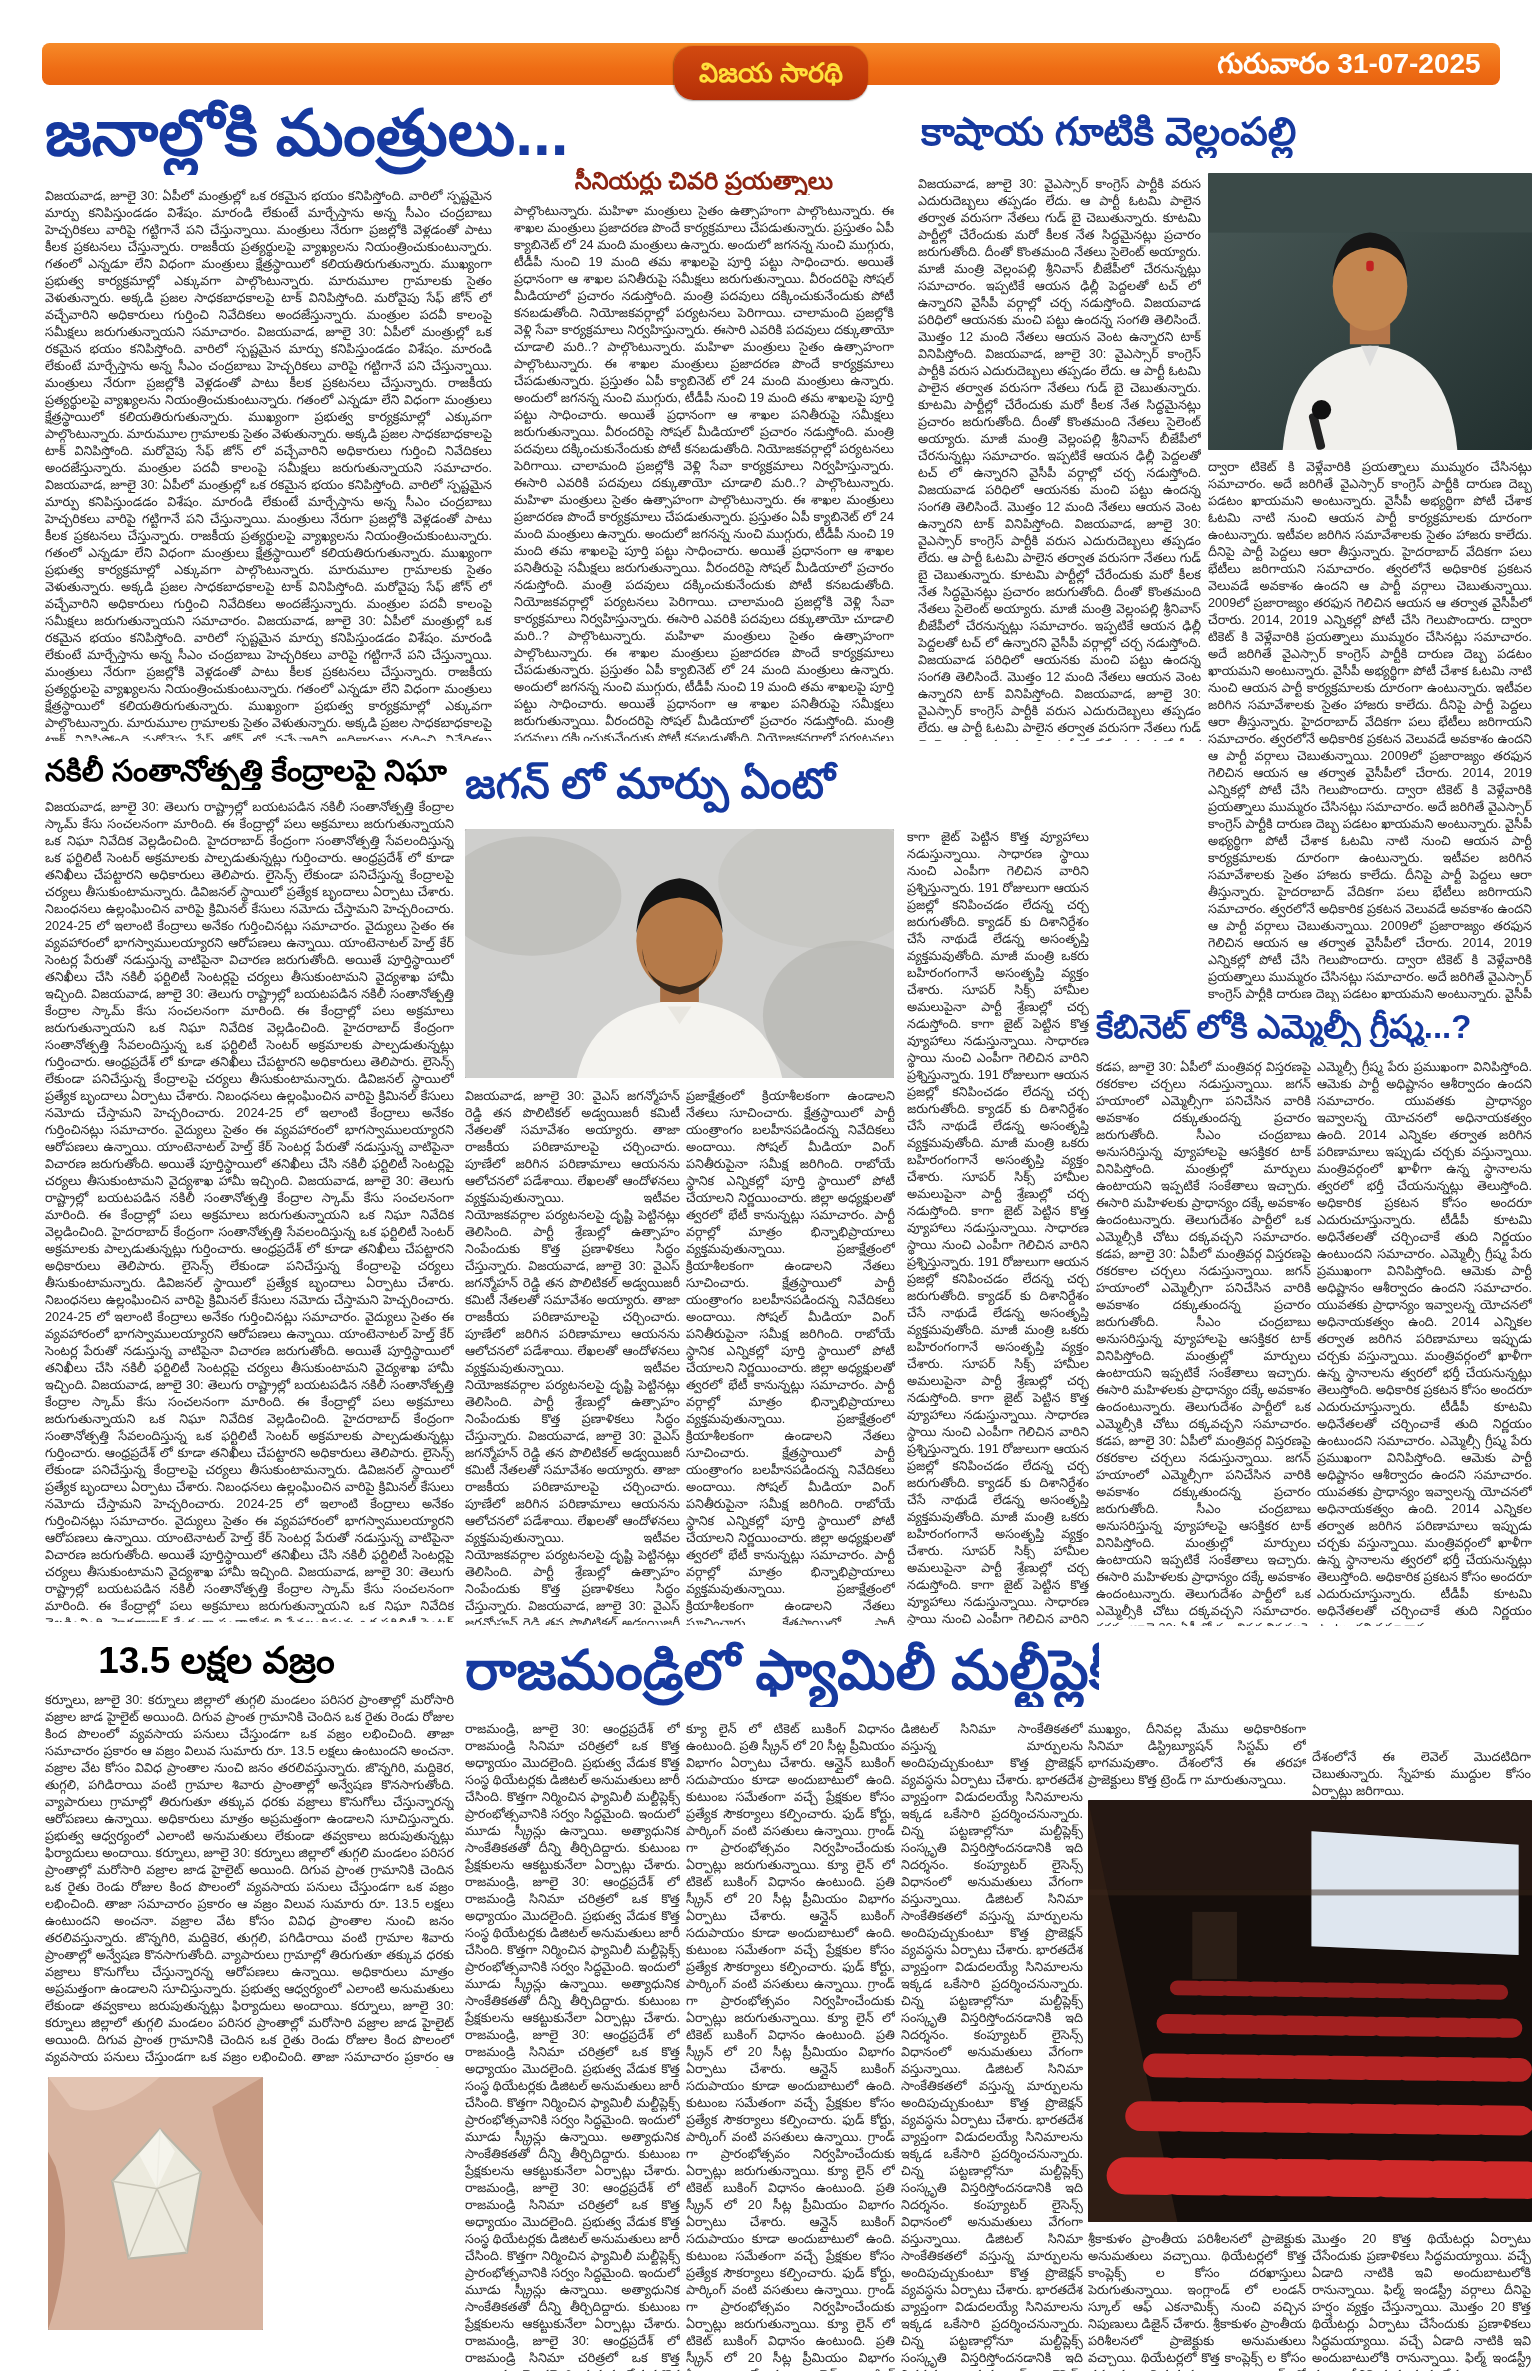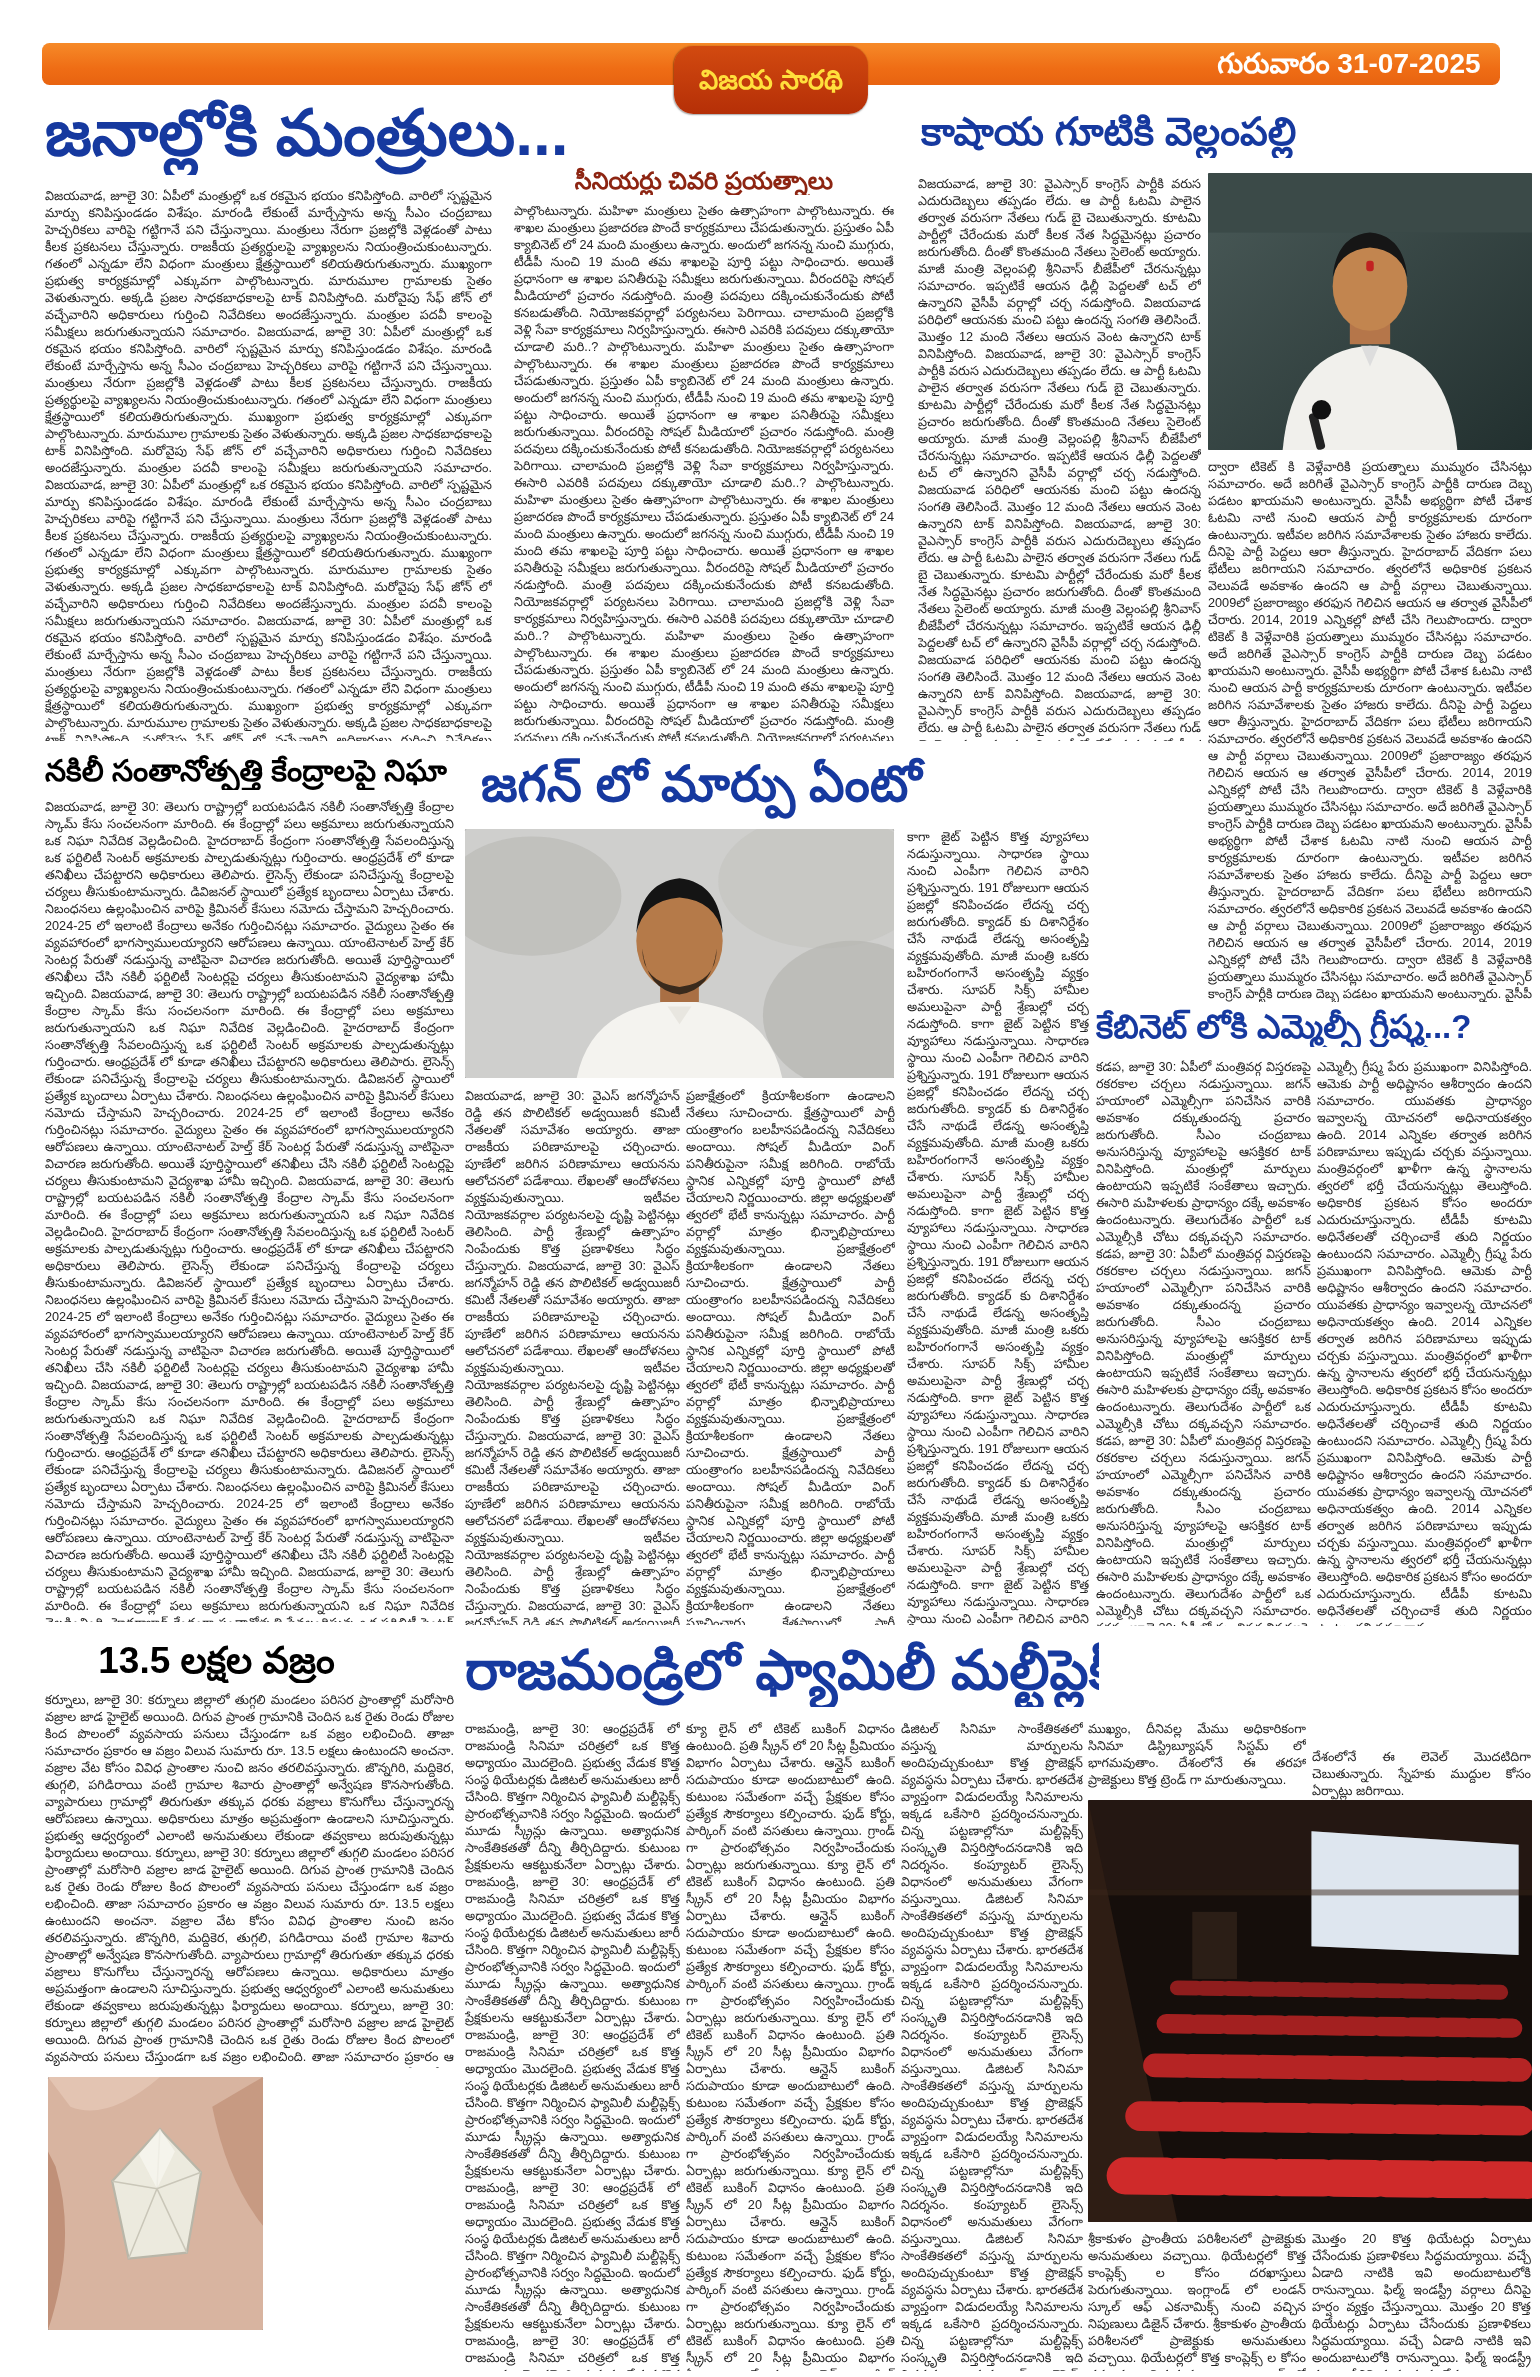--- a/index.html
+++ b/index.html
@@ -5,21 +5,21 @@
   html,body{margin:0;padding:0;background:#e8e8e8;}
   .page{position:relative;width:1541px;height:2377px;background:#ffffff;overflow:hidden;
         font-family:"Liberation Sans", sans-serif;color:#1a1a1a;}
   .abs{position:absolute;}
   
   .topbar{background:linear-gradient(180deg,#f68a28 0%,#ef6d15 60%,#e86310 100%);
           border-radius:7.5px;display:flex;align-items:center;justify-content:center;}
   .edition{color:#ffffff;font-weight:bold;font-size:22.4px;padding-left:16.4px;}
   .paperbadge{position:absolute;left:50%;top:3px;transform:translateX(-50%);
           background:linear-gradient(180deg,#d24a10,#b52f07);color:#ffdf3c;font-weight:bold;
-          font-size:27px;height:36px;line-height:36px;padding:16px 25px;border-radius:19.4px;
+          font-size:27px;height:36px;line-height:36px;padding:9px 25px;border-radius:19.4px;
           box-shadow:0 0.7px 1.5px rgba(0,0,0,.35);white-space:nowrap;}
   .dateline{position:absolute;right:19.4px;top:0;height:42px;line-height:42px;color:#ffffff;
           font-weight:bold;font-size:28px;white-space:nowrap;}
   
   .h-blue{color:#16399f;font-weight:bold;white-space:nowrap;overflow:hidden;}
   .h-red{color:#000000;font-weight:bold;white-space:nowrap;overflow:hidden;}
   .subhead{color:#8d2512;font-weight:bold;text-align:center;white-space:nowrap;overflow:hidden;}
   
   .col{font-size:12.7px;line-height:17px;text-align:justify;color:#222;overflow:hidden;
        word-break:break-word;}
@@ -65,21 +65,21 @@
   <div class="abs subhead" style="left:514px;top:167px;width:380px;height:28px;font-size:24px;">సీనియర్లు చివరి ప్రయత్నాలు</div>
   <div class="abs col" style="left:45px;top:188px;width:447px;height:553px;">విజయవాడ, జూలై 30: ఏపీలో మంత్రుల్లో ఒక రకమైన భయం కనిపిస్తోంది. వారిలో స్పష్టమైన మార్పు కనిపిస్తుండడం విశేషం. మారండి లేకుంటే మార్చేస్తాను అన్న సీఎం చంద్రబాబు హెచ్చరికలు వారిపై గట్టిగానే పని చేస్తున్నాయి. మంత్రులు నేరుగా ప్రజల్లోకి వెళ్లడంతో పాటు కీలక ప్రకటనలు చేస్తున్నారు. రాజకీయ ప్రత్యర్థులపై వ్యాఖ్యలను నియంత్రించుకుంటున్నారు. గతంలో ఎన్నడూ లేని విధంగా మంత్రులు క్షేత్రస్థాయిలో కలియతిరుగుతున్నారు. ముఖ్యంగా ప్రభుత్వ కార్యక్రమాల్లో ఎక్కువగా పాల్గొంటున్నారు. మారుమూల గ్రామాలకు సైతం వెళుతున్నారు. అక్కడి ప్రజల సాధకబాధకాలపై టాక్ వినిపిస్తోంది. మరోవైపు సేఫ్ జోన్ లో వచ్చేవారిని అధికారులు గుర్తించి నివేదికలు అందజేస్తున్నారు. మంత్రుల పదవీ కాలంపై సమీక్షలు జరుగుతున్నాయని సమాచారం. విజయవాడ, జూలై 30: ఏపీలో మంత్రుల్లో ఒక రకమైన భయం కనిపిస్తోంది. వారిలో స్పష్టమైన మార్పు కనిపిస్తుండడం విశేషం. మారండి లేకుంటే మార్చేస్తాను అన్న సీఎం చంద్రబాబు హెచ్చరికలు వారిపై గట్టిగానే పని చేస్తున్నాయి. మంత్రులు నేరుగా ప్రజల్లోకి వెళ్లడంతో పాటు కీలక ప్రకటనలు చేస్తున్నారు. రాజకీయ ప్రత్యర్థులపై వ్యాఖ్యలను నియంత్రించుకుంటున్నారు. గతంలో ఎన్నడూ లేని విధంగా మంత్రులు క్షేత్రస్థాయిలో కలియతిరుగుతున్నారు. ముఖ్యంగా ప్రభుత్వ కార్యక్రమాల్లో ఎక్కువగా పాల్గొంటున్నారు. మారుమూల గ్రామాలకు సైతం వెళుతున్నారు. అక్కడి ప్రజల సాధకబాధకాలపై టాక్ వినిపిస్తోంది. మరోవైపు సేఫ్ జోన్ లో వచ్చేవారిని అధికారులు గుర్తించి నివేదికలు అందజేస్తున్నారు. మంత్రుల పదవీ కాలంపై సమీక్షలు జరుగుతున్నాయని సమాచారం. విజయవాడ, జూలై 30: ఏపీలో మంత్రుల్లో ఒక రకమైన భయం కనిపిస్తోంది. వారిలో స్పష్టమైన మార్పు కనిపిస్తుండడం విశేషం. మారండి లేకుంటే మార్చేస్తాను అన్న సీఎం చంద్రబాబు హెచ్చరికలు వారిపై గట్టిగానే పని చేస్తున్నాయి. మంత్రులు నేరుగా ప్రజల్లోకి వెళ్లడంతో పాటు కీలక ప్రకటనలు చేస్తున్నారు. రాజకీయ ప్రత్యర్థులపై వ్యాఖ్యలను నియంత్రించుకుంటున్నారు. గతంలో ఎన్నడూ లేని విధంగా మంత్రులు క్షేత్రస్థాయిలో కలియతిరుగుతున్నారు. ముఖ్యంగా ప్రభుత్వ కార్యక్రమాల్లో ఎక్కువగా పాల్గొంటున్నారు. మారుమూల గ్రామాలకు సైతం వెళుతున్నారు. అక్కడి ప్రజల సాధకబాధకాలపై టాక్ వినిపిస్తోంది. మరోవైపు సేఫ్ జోన్ లో వచ్చేవారిని అధికారులు గుర్తించి నివేదికలు అందజేస్తున్నారు. మంత్రుల పదవీ కాలంపై సమీక్షలు జరుగుతున్నాయని సమాచారం. విజయవాడ, జూలై 30: ఏపీలో మంత్రుల్లో ఒక రకమైన భయం కనిపిస్తోంది. వారిలో స్పష్టమైన మార్పు కనిపిస్తుండడం విశేషం. మారండి లేకుంటే మార్చేస్తాను అన్న సీఎం చంద్రబాబు హెచ్చరికలు వారిపై గట్టిగానే పని చేస్తున్నాయి. మంత్రులు నేరుగా ప్రజల్లోకి వెళ్లడంతో పాటు కీలక ప్రకటనలు చేస్తున్నారు. రాజకీయ ప్రత్యర్థులపై వ్యాఖ్యలను నియంత్రించుకుంటున్నారు. గతంలో ఎన్నడూ లేని విధంగా మంత్రులు క్షేత్రస్థాయిలో కలియతిరుగుతున్నారు. ముఖ్యంగా ప్రభుత్వ కార్యక్రమాల్లో ఎక్కువగా పాల్గొంటున్నారు. మారుమూల గ్రామాలకు సైతం వెళుతున్నారు. అక్కడి ప్రజల సాధకబాధకాలపై టాక్ వినిపిస్తోంది. మరోవైపు సేఫ్ జోన్ లో వచ్చేవారిని అధికారులు గుర్తించి నివేదికలు అందజేస్తున్నారు. మంత్రుల పదవీ కాలంపై సమీక్షలు జరుగుతున్నాయని సమాచారం.</div>
   <div class="abs col" style="left:514px;top:203px;width:380px;height:538px;">పాల్గొంటున్నారు. మహిళా మంత్రులు సైతం ఉత్సాహంగా పాల్గొంటున్నారు. ఈ శాఖల మంత్రులు ప్రజాదరణ పొందే కార్యక్రమాలు చేపడుతున్నారు. ప్రస్తుతం ఏపీ క్యాబినెట్ లో 24 మంది మంత్రులు ఉన్నారు. అందులో జగనన్న నుంచి ముగ్గురు, టీడీపీ నుంచి 19 మంది తమ శాఖలపై పూర్తి పట్టు సాధించారు. అయితే ప్రధానంగా ఆ శాఖల పనితీరుపై సమీక్షలు జరుగుతున్నాయి. వీరందరిపై సోషల్ మీడియాలో ప్రచారం నడుస్తోంది. మంత్రి పదవులు దక్కించుకునేందుకు పోటీ కనబడుతోంది. నియోజకవర్గాల్లో పర్యటనలు పెరిగాయి. చాలామంది ప్రజల్లోకి వెళ్లి సేవా కార్యక్రమాలు నిర్వహిస్తున్నారు. ఈసారి ఎవరికి పదవులు దక్కుతాయో చూడాలి మరి..? పాల్గొంటున్నారు. మహిళా మంత్రులు సైతం ఉత్సాహంగా పాల్గొంటున్నారు. ఈ శాఖల మంత్రులు ప్రజాదరణ పొందే కార్యక్రమాలు చేపడుతున్నారు. ప్రస్తుతం ఏపీ క్యాబినెట్ లో 24 మంది మంత్రులు ఉన్నారు. అందులో జగనన్న నుంచి ముగ్గురు, టీడీపీ నుంచి 19 మంది తమ శాఖలపై పూర్తి పట్టు సాధించారు. అయితే ప్రధానంగా ఆ శాఖల పనితీరుపై సమీక్షలు జరుగుతున్నాయి. వీరందరిపై సోషల్ మీడియాలో ప్రచారం నడుస్తోంది. మంత్రి పదవులు దక్కించుకునేందుకు పోటీ కనబడుతోంది. నియోజకవర్గాల్లో పర్యటనలు పెరిగాయి. చాలామంది ప్రజల్లోకి వెళ్లి సేవా కార్యక్రమాలు నిర్వహిస్తున్నారు. ఈసారి ఎవరికి పదవులు దక్కుతాయో చూడాలి మరి..? పాల్గొంటున్నారు. మహిళా మంత్రులు సైతం ఉత్సాహంగా పాల్గొంటున్నారు. ఈ శాఖల మంత్రులు ప్రజాదరణ పొందే కార్యక్రమాలు చేపడుతున్నారు. ప్రస్తుతం ఏపీ క్యాబినెట్ లో 24 మంది మంత్రులు ఉన్నారు. అందులో జగనన్న నుంచి ముగ్గురు, టీడీపీ నుంచి 19 మంది తమ శాఖలపై పూర్తి పట్టు సాధించారు. అయితే ప్రధానంగా ఆ శాఖల పనితీరుపై సమీక్షలు జరుగుతున్నాయి. వీరందరిపై సోషల్ మీడియాలో ప్రచారం నడుస్తోంది. మంత్రి పదవులు దక్కించుకునేందుకు పోటీ కనబడుతోంది. నియోజకవర్గాల్లో పర్యటనలు పెరిగాయి. చాలామంది ప్రజల్లోకి వెళ్లి సేవా కార్యక్రమాలు నిర్వహిస్తున్నారు. ఈసారి ఎవరికి పదవులు దక్కుతాయో చూడాలి మరి..? పాల్గొంటున్నారు. మహిళా మంత్రులు సైతం ఉత్సాహంగా పాల్గొంటున్నారు. ఈ శాఖల మంత్రులు ప్రజాదరణ పొందే కార్యక్రమాలు చేపడుతున్నారు. ప్రస్తుతం ఏపీ క్యాబినెట్ లో 24 మంది మంత్రులు ఉన్నారు. అందులో జగనన్న నుంచి ముగ్గురు, టీడీపీ నుంచి 19 మంది తమ శాఖలపై పూర్తి పట్టు సాధించారు. అయితే ప్రధానంగా ఆ శాఖల పనితీరుపై సమీక్షలు జరుగుతున్నాయి. వీరందరిపై సోషల్ మీడియాలో ప్రచారం నడుస్తోంది. మంత్రి పదవులు దక్కించుకునేందుకు పోటీ కనబడుతోంది. నియోజకవర్గాల్లో పర్యటనలు పెరిగాయి. చాలామంది ప్రజల్లోకి వెళ్లి సేవా కార్యక్రమాలు నిర్వహిస్తున్నారు. ఈసారి ఎవరికి పదవులు దక్కుతాయో చూడాలి మరి..?</div>
 
   <div class="abs col" style="left:918px;top:176px;width:283px;height:565px;">విజయవాడ, జూలై 30: వైఎస్సార్ కాంగ్రెస్ పార్టీకి వరుస ఎదురుదెబ్బలు తప్పడం లేదు. ఆ పార్టీ ఓటమి పాలైన తర్వాత వరుసగా నేతలు గుడ్ బై చెబుతున్నారు. కూటమి పార్టీల్లో చేరేందుకు మరో కీలక నేత సిద్ధమైనట్లు ప్రచారం జరుగుతోంది. దీంతో కొంతమంది నేతలు సైలెంట్ అయ్యారు. మాజీ మంత్రి వెల్లంపల్లి శ్రీనివాస్ బీజేపీలో చేరనున్నట్లు సమాచారం. ఇప్పటికే ఆయన ఢిల్లీ పెద్దలతో టచ్ లో ఉన్నారని వైసీపీ వర్గాల్లో చర్చ నడుస్తోంది. విజయవాడ పరిధిలో ఆయనకు మంచి పట్టు ఉందన్న సంగతి తెలిసిందే. మొత్తం 12 మంది నేతలు ఆయన వెంట ఉన్నారని టాక్ వినిపిస్తోంది. విజయవాడ, జూలై 30: వైఎస్సార్ కాంగ్రెస్ పార్టీకి వరుస ఎదురుదెబ్బలు తప్పడం లేదు. ఆ పార్టీ ఓటమి పాలైన తర్వాత వరుసగా నేతలు గుడ్ బై చెబుతున్నారు. కూటమి పార్టీల్లో చేరేందుకు మరో కీలక నేత సిద్ధమైనట్లు ప్రచారం జరుగుతోంది. దీంతో కొంతమంది నేతలు సైలెంట్ అయ్యారు. మాజీ మంత్రి వెల్లంపల్లి శ్రీనివాస్ బీజేపీలో చేరనున్నట్లు సమాచారం. ఇప్పటికే ఆయన ఢిల్లీ పెద్దలతో టచ్ లో ఉన్నారని వైసీపీ వర్గాల్లో చర్చ నడుస్తోంది. విజయవాడ పరిధిలో ఆయనకు మంచి పట్టు ఉందన్న సంగతి తెలిసిందే. మొత్తం 12 మంది నేతలు ఆయన వెంట ఉన్నారని టాక్ వినిపిస్తోంది. విజయవాడ, జూలై 30: వైఎస్సార్ కాంగ్రెస్ పార్టీకి వరుస ఎదురుదెబ్బలు తప్పడం లేదు. ఆ పార్టీ ఓటమి పాలైన తర్వాత వరుసగా నేతలు గుడ్ బై చెబుతున్నారు. కూటమి పార్టీల్లో చేరేందుకు మరో కీలక నేత సిద్ధమైనట్లు ప్రచారం జరుగుతోంది. దీంతో కొంతమంది నేతలు సైలెంట్ అయ్యారు. మాజీ మంత్రి వెల్లంపల్లి శ్రీనివాస్ బీజేపీలో చేరనున్నట్లు సమాచారం. ఇప్పటికే ఆయన ఢిల్లీ పెద్దలతో టచ్ లో ఉన్నారని వైసీపీ వర్గాల్లో చర్చ నడుస్తోంది. విజయవాడ పరిధిలో ఆయనకు మంచి పట్టు ఉందన్న సంగతి తెలిసిందే. మొత్తం 12 మంది నేతలు ఆయన వెంట ఉన్నారని టాక్ వినిపిస్తోంది. విజయవాడ, జూలై 30: వైఎస్సార్ కాంగ్రెస్ పార్టీకి వరుస ఎదురుదెబ్బలు తప్పడం లేదు. ఆ పార్టీ ఓటమి పాలైన తర్వాత వరుసగా నేతలు గుడ్ బై చెబుతున్నారు. కూటమి పార్టీల్లో చేరేందుకు మరో కీలక నేత సిద్ధమైనట్లు ప్రచారం జరుగుతోంది. దీంతో కొంతమంది నేతలు సైలెంట్ అయ్యారు. మాజీ మంత్రి వెల్లంపల్లి శ్రీనివాస్ బీజేపీలో చేరనున్నట్లు సమాచారం. ఇప్పటికే ఆయన ఢిల్లీ పెద్దలతో టచ్ లో ఉన్నారని వైసీపీ వర్గాల్లో చర్చ నడుస్తోంది. విజయవాడ పరిధిలో ఆయనకు మంచి పట్టు ఉందన్న సంగతి తెలిసిందే. మొత్తం 12 మంది నేతలు ఆయన వెంట ఉన్నారని టాక్ వినిపిస్తోంది.</div>
   <div class="abs col" style="left:1208px;top:459px;width:324px;height:543px;">ద్వారా టికెట్ కి వెళ్లేవారికి ప్రయత్నాలు ముమ్మరం చేసినట్లు సమాచారం. అదే జరిగితే వైఎస్సార్ కాంగ్రెస్ పార్టీకి దారుణ దెబ్బ పడటం ఖాయమని అంటున్నారు. వైసీపీ అభ్యర్థిగా పోటీ చేశాక ఓటమి నాటి నుంచి ఆయన పార్టీ కార్యక్రమాలకు దూరంగా ఉంటున్నారు. ఇటీవల జరిగిన సమావేశాలకు సైతం హాజరు కాలేదు. దీనిపై పార్టీ పెద్దలు ఆరా తీస్తున్నారు. హైదరాబాద్ వేదికగా పలు భేటీలు జరిగాయని సమాచారం. త్వరలోనే అధికారిక ప్రకటన వెలువడే అవకాశం ఉందని ఆ పార్టీ వర్గాలు చెబుతున్నాయి. 2009లో ప్రజారాజ్యం తరఫున గెలిచిన ఆయన ఆ తర్వాత వైసీపీలో చేరారు. 2014, 2019 ఎన్నికల్లో పోటీ చేసి గెలుపొందారు. ద్వారా టికెట్ కి వెళ్లేవారికి ప్రయత్నాలు ముమ్మరం చేసినట్లు సమాచారం. అదే జరిగితే వైఎస్సార్ కాంగ్రెస్ పార్టీకి దారుణ దెబ్బ పడటం ఖాయమని అంటున్నారు. వైసీపీ అభ్యర్థిగా పోటీ చేశాక ఓటమి నాటి నుంచి ఆయన పార్టీ కార్యక్రమాలకు దూరంగా ఉంటున్నారు. ఇటీవల జరిగిన సమావేశాలకు సైతం హాజరు కాలేదు. దీనిపై పార్టీ పెద్దలు ఆరా తీస్తున్నారు. హైదరాబాద్ వేదికగా పలు భేటీలు జరిగాయని సమాచారం. త్వరలోనే అధికారిక ప్రకటన వెలువడే అవకాశం ఉందని ఆ పార్టీ వర్గాలు చెబుతున్నాయి. 2009లో ప్రజారాజ్యం తరఫున గెలిచిన ఆయన ఆ తర్వాత వైసీపీలో చేరారు. 2014, 2019 ఎన్నికల్లో పోటీ చేసి గెలుపొందారు. ద్వారా టికెట్ కి వెళ్లేవారికి ప్రయత్నాలు ముమ్మరం చేసినట్లు సమాచారం. అదే జరిగితే వైఎస్సార్ కాంగ్రెస్ పార్టీకి దారుణ దెబ్బ పడటం ఖాయమని అంటున్నారు. వైసీపీ అభ్యర్థిగా పోటీ చేశాక ఓటమి నాటి నుంచి ఆయన పార్టీ కార్యక్రమాలకు దూరంగా ఉంటున్నారు. ఇటీవల జరిగిన సమావేశాలకు సైతం హాజరు కాలేదు. దీనిపై పార్టీ పెద్దలు ఆరా తీస్తున్నారు. హైదరాబాద్ వేదికగా పలు భేటీలు జరిగాయని సమాచారం. త్వరలోనే అధికారిక ప్రకటన వెలువడే అవకాశం ఉందని ఆ పార్టీ వర్గాలు చెబుతున్నాయి. 2009లో ప్రజారాజ్యం తరఫున గెలిచిన ఆయన ఆ తర్వాత వైసీపీలో చేరారు. 2014, 2019 ఎన్నికల్లో పోటీ చేసి గెలుపొందారు. ద్వారా టికెట్ కి వెళ్లేవారికి ప్రయత్నాలు ముమ్మరం చేసినట్లు సమాచారం. అదే జరిగితే వైఎస్సార్ కాంగ్రెస్ పార్టీకి దారుణ దెబ్బ పడటం ఖాయమని అంటున్నారు. వైసీపీ అభ్యర్థిగా పోటీ చేశాక ఓటమి నాటి నుంచి ఆయన పార్టీ కార్యక్రమాలకు దూరంగా ఉంటున్నారు. ఇటీవల జరిగిన సమావేశాలకు సైతం హాజరు కాలేదు. దీనిపై పార్టీ పెద్దలు ఆరా తీస్తున్నారు. హైదరాబాద్ వేదికగా పలు భేటీలు జరిగాయని సమాచారం. త్వరలోనే అధికారిక ప్రకటన వెలువడే అవకాశం ఉందని ఆ పార్టీ వర్గాలు చెబుతున్నాయి. 2009లో ప్రజారాజ్యం తరఫున గెలిచిన ఆయన ఆ తర్వాత వైసీపీలో చేరారు. 2014, 2019 ఎన్నికల్లో పోటీ చేసి గెలుపొందారు.</div>
 
   <div class="abs h-red" style="left:45px;top:753px;width:417px;height:37px;font-size:30px;line-height:36px;">నకిలీ సంతానోత్పత్తి కేంద్రాలపై నిఘా</div>
   <div class="abs col" style="left:45px;top:799px;width:409px;height:823px;">విజయవాడ, జూలై 30: తెలుగు రాష్ట్రాల్లో బయటపడిన నకిలీ సంతానోత్పత్తి కేంద్రాల స్కామ్ కేసు సంచలనంగా మారింది. ఈ కేంద్రాల్లో పలు అక్రమాలు జరుగుతున్నాయని ఒక నిఘా నివేదిక వెల్లడించింది. హైదరాబాద్ కేంద్రంగా సంతానోత్పత్తి సేవలందిస్తున్న ఒక ఫర్టిలిటీ సెంటర్ అక్రమాలకు పాల్పడుతున్నట్లు గుర్తించారు. ఆంధ్రప్రదేశ్ లో కూడా తనిఖీలు చేపట్టారని అధికారులు తెలిపారు. లైసెన్స్ లేకుండా పనిచేస్తున్న కేంద్రాలపై చర్యలు తీసుకుంటామన్నారు. డివిజనల్ స్థాయిలో ప్రత్యేక బృందాలు ఏర్పాటు చేశారు. నిబంధనలు ఉల్లంఘించిన వారిపై క్రిమినల్ కేసులు నమోదు చేస్తామని హెచ్చరించారు. 2024-25 లో ఇలాంటి కేంద్రాలు అనేకం గుర్తించినట్లు సమాచారం. వైద్యులు సైతం ఈ వ్యవహారంలో భాగస్వాములయ్యారని ఆరోపణలు ఉన్నాయి. యాంటెనాటల్ హెల్త్ కేర్ సెంటర్ల పేరుతో నడుస్తున్న వాటిపైనా విచారణ జరుగుతోంది. అయితే పూర్తిస్థాయిలో తనిఖీలు చేసి నకిలీ ఫర్టిలిటీ సెంటర్లపై చర్యలు తీసుకుంటామని వైద్యశాఖ హామీ ఇచ్చింది. విజయవాడ, జూలై 30: తెలుగు రాష్ట్రాల్లో బయటపడిన నకిలీ సంతానోత్పత్తి కేంద్రాల స్కామ్ కేసు సంచలనంగా మారింది. ఈ కేంద్రాల్లో పలు అక్రమాలు జరుగుతున్నాయని ఒక నిఘా నివేదిక వెల్లడించింది. హైదరాబాద్ కేంద్రంగా సంతానోత్పత్తి సేవలందిస్తున్న ఒక ఫర్టిలిటీ సెంటర్ అక్రమాలకు పాల్పడుతున్నట్లు గుర్తించారు. ఆంధ్రప్రదేశ్ లో కూడా తనిఖీలు చేపట్టారని అధికారులు తెలిపారు. లైసెన్స్ లేకుండా పనిచేస్తున్న కేంద్రాలపై చర్యలు తీసుకుంటామన్నారు. డివిజనల్ స్థాయిలో ప్రత్యేక బృందాలు ఏర్పాటు చేశారు. నిబంధనలు ఉల్లంఘించిన వారిపై క్రిమినల్ కేసులు నమోదు చేస్తామని హెచ్చరించారు. 2024-25 లో ఇలాంటి కేంద్రాలు అనేకం గుర్తించినట్లు సమాచారం. వైద్యులు సైతం ఈ వ్యవహారంలో భాగస్వాములయ్యారని ఆరోపణలు ఉన్నాయి. యాంటెనాటల్ హెల్త్ కేర్ సెంటర్ల పేరుతో నడుస్తున్న వాటిపైనా విచారణ జరుగుతోంది. అయితే పూర్తిస్థాయిలో తనిఖీలు చేసి నకిలీ ఫర్టిలిటీ సెంటర్లపై చర్యలు తీసుకుంటామని వైద్యశాఖ హామీ ఇచ్చింది. విజయవాడ, జూలై 30: తెలుగు రాష్ట్రాల్లో బయటపడిన నకిలీ సంతానోత్పత్తి కేంద్రాల స్కామ్ కేసు సంచలనంగా మారింది. ఈ కేంద్రాల్లో పలు అక్రమాలు జరుగుతున్నాయని ఒక నిఘా నివేదిక వెల్లడించింది. హైదరాబాద్ కేంద్రంగా సంతానోత్పత్తి సేవలందిస్తున్న ఒక ఫర్టిలిటీ సెంటర్ అక్రమాలకు పాల్పడుతున్నట్లు గుర్తించారు. ఆంధ్రప్రదేశ్ లో కూడా తనిఖీలు చేపట్టారని అధికారులు తెలిపారు. లైసెన్స్ లేకుండా పనిచేస్తున్న కేంద్రాలపై చర్యలు తీసుకుంటామన్నారు. డివిజనల్ స్థాయిలో ప్రత్యేక బృందాలు ఏర్పాటు చేశారు. నిబంధనలు ఉల్లంఘించిన వారిపై క్రిమినల్ కేసులు నమోదు చేస్తామని హెచ్చరించారు. 2024-25 లో ఇలాంటి కేంద్రాలు అనేకం గుర్తించినట్లు సమాచారం. వైద్యులు సైతం ఈ వ్యవహారంలో భాగస్వాములయ్యారని ఆరోపణలు ఉన్నాయి. యాంటెనాటల్ హెల్త్ కేర్ సెంటర్ల పేరుతో నడుస్తున్న వాటిపైనా విచారణ జరుగుతోంది. అయితే పూర్తిస్థాయిలో తనిఖీలు చేసి నకిలీ ఫర్టిలిటీ సెంటర్లపై చర్యలు తీసుకుంటామని వైద్యశాఖ హామీ ఇచ్చింది. విజయవాడ, జూలై 30: తెలుగు రాష్ట్రాల్లో బయటపడిన నకిలీ సంతానోత్పత్తి కేంద్రాల స్కామ్ కేసు సంచలనంగా మారింది. ఈ కేంద్రాల్లో పలు అక్రమాలు జరుగుతున్నాయని ఒక నిఘా నివేదిక వెల్లడించింది. హైదరాబాద్ కేంద్రంగా సంతానోత్పత్తి సేవలందిస్తున్న ఒక ఫర్టిలిటీ సెంటర్ అక్రమాలకు పాల్పడుతున్నట్లు గుర్తించారు. ఆంధ్రప్రదేశ్ లో కూడా తనిఖీలు చేపట్టారని అధికారులు తెలిపారు. లైసెన్స్ లేకుండా పనిచేస్తున్న కేంద్రాలపై చర్యలు తీసుకుంటామన్నారు. డివిజనల్ స్థాయిలో ప్రత్యేక బృందాలు ఏర్పాటు చేశారు. నిబంధనలు ఉల్లంఘించిన వారిపై క్రిమినల్ కేసులు నమోదు చేస్తామని హెచ్చరించారు. 2024-25 లో ఇలాంటి కేంద్రాలు అనేకం గుర్తించినట్లు సమాచారం. వైద్యులు సైతం ఈ వ్యవహారంలో భాగస్వాములయ్యారని ఆరోపణలు ఉన్నాయి. యాంటెనాటల్ హెల్త్ కేర్ సెంటర్ల పేరుతో నడుస్తున్న వాటిపైనా విచారణ జరుగుతోంది. అయితే పూర్తిస్థాయిలో తనిఖీలు చేసి నకిలీ ఫర్టిలిటీ సెంటర్లపై చర్యలు తీసుకుంటామని వైద్యశాఖ హామీ ఇచ్చింది. విజయవాడ, జూలై 30: తెలుగు రాష్ట్రాల్లో బయటపడిన నకిలీ సంతానోత్పత్తి కేంద్రాల స్కామ్ కేసు సంచలనంగా మారింది. ఈ కేంద్రాల్లో పలు అక్రమాలు జరుగుతున్నాయని ఒక నిఘా నివేదిక వెల్లడించింది. హైదరాబాద్ కేంద్రంగా సంతానోత్పత్తి సేవలందిస్తున్న ఒక ఫర్టిలిటీ సెంటర్ అక్రమాలకు పాల్పడుతున్నట్లు గుర్తించారు. ఆంధ్రప్రదేశ్ లో కూడా తనిఖీలు చేపట్టారని అధికారులు తెలిపారు. లైసెన్స్ లేకుండా పనిచేస్తున్న కేంద్రాలపై చర్యలు తీసుకుంటామన్నారు. డివిజనల్ స్థాయిలో ప్రత్యేక బృందాలు ఏర్పాటు చేశారు. నిబంధనలు ఉల్లంఘించిన వారిపై క్రిమినల్ కేసులు నమోదు చేస్తామని హెచ్చరించారు. 2024-25 లో ఇలాంటి కేంద్రాలు అనేకం గుర్తించినట్లు సమాచారం. వైద్యులు సైతం ఈ వ్యవహారంలో భాగస్వాములయ్యారని ఆరోపణలు ఉన్నాయి. యాంటెనాటల్ హెల్త్ కేర్ సెంటర్ల పేరుతో నడుస్తున్న వాటిపైనా విచారణ జరుగుతోంది. అయితే పూర్తిస్థాయిలో తనిఖీలు చేసి నకిలీ ఫర్టిలిటీ సెంటర్లపై చర్యలు తీసుకుంటామని వైద్యశాఖ హామీ ఇచ్చింది.</div>
 
-  <div class="abs h-blue" style="left:465px;top:749px;width:626px;height:72px;font-size:50px;line-height:70px;margin-left:16px;">జగన్ లో మార్పు ఏంటో</div>
+  <div class="abs h-blue" style="left:465px;top:749px;width:626px;height:72px;font-size:42px;line-height:70px;">జగన్ లో మార్పు ఏంటో</div>
   <div class="abs photo" style="left:465px;top:829px;width:429px;height:249px;">
     <svg viewBox="0 0 576 334" preserveAspectRatio="none">
       <rect width="576" height="334" fill="#cfcfcd"></rect>
       <ellipse cx="90" cy="90" rx="120" ry="80" fill="#bdbdb9" opacity="0.8"></ellipse>
       <ellipse cx="480" cy="70" rx="140" ry="90" fill="#c6c6c2" opacity="0.8"></ellipse>
       <ellipse cx="520" cy="250" rx="120" ry="100" fill="#b5b5b0" opacity="0.7"></ellipse>
       <path d="M150 334 Q170 236 288 230 Q406 236 426 334 Z" fill="#f4f3ef"></path>
       <path d="M262 232 h52 v-34 h-52 Z" fill="#a96f44"></path>
       <ellipse cx="288" cy="150" rx="58" ry="68" fill="#b57a49"></ellipse>
       <path d="M230 140 Q234 72 288 66 Q342 72 346 140 Q336 96 288 92 Q240 96 230 140 Z" fill="#141414"></path>

